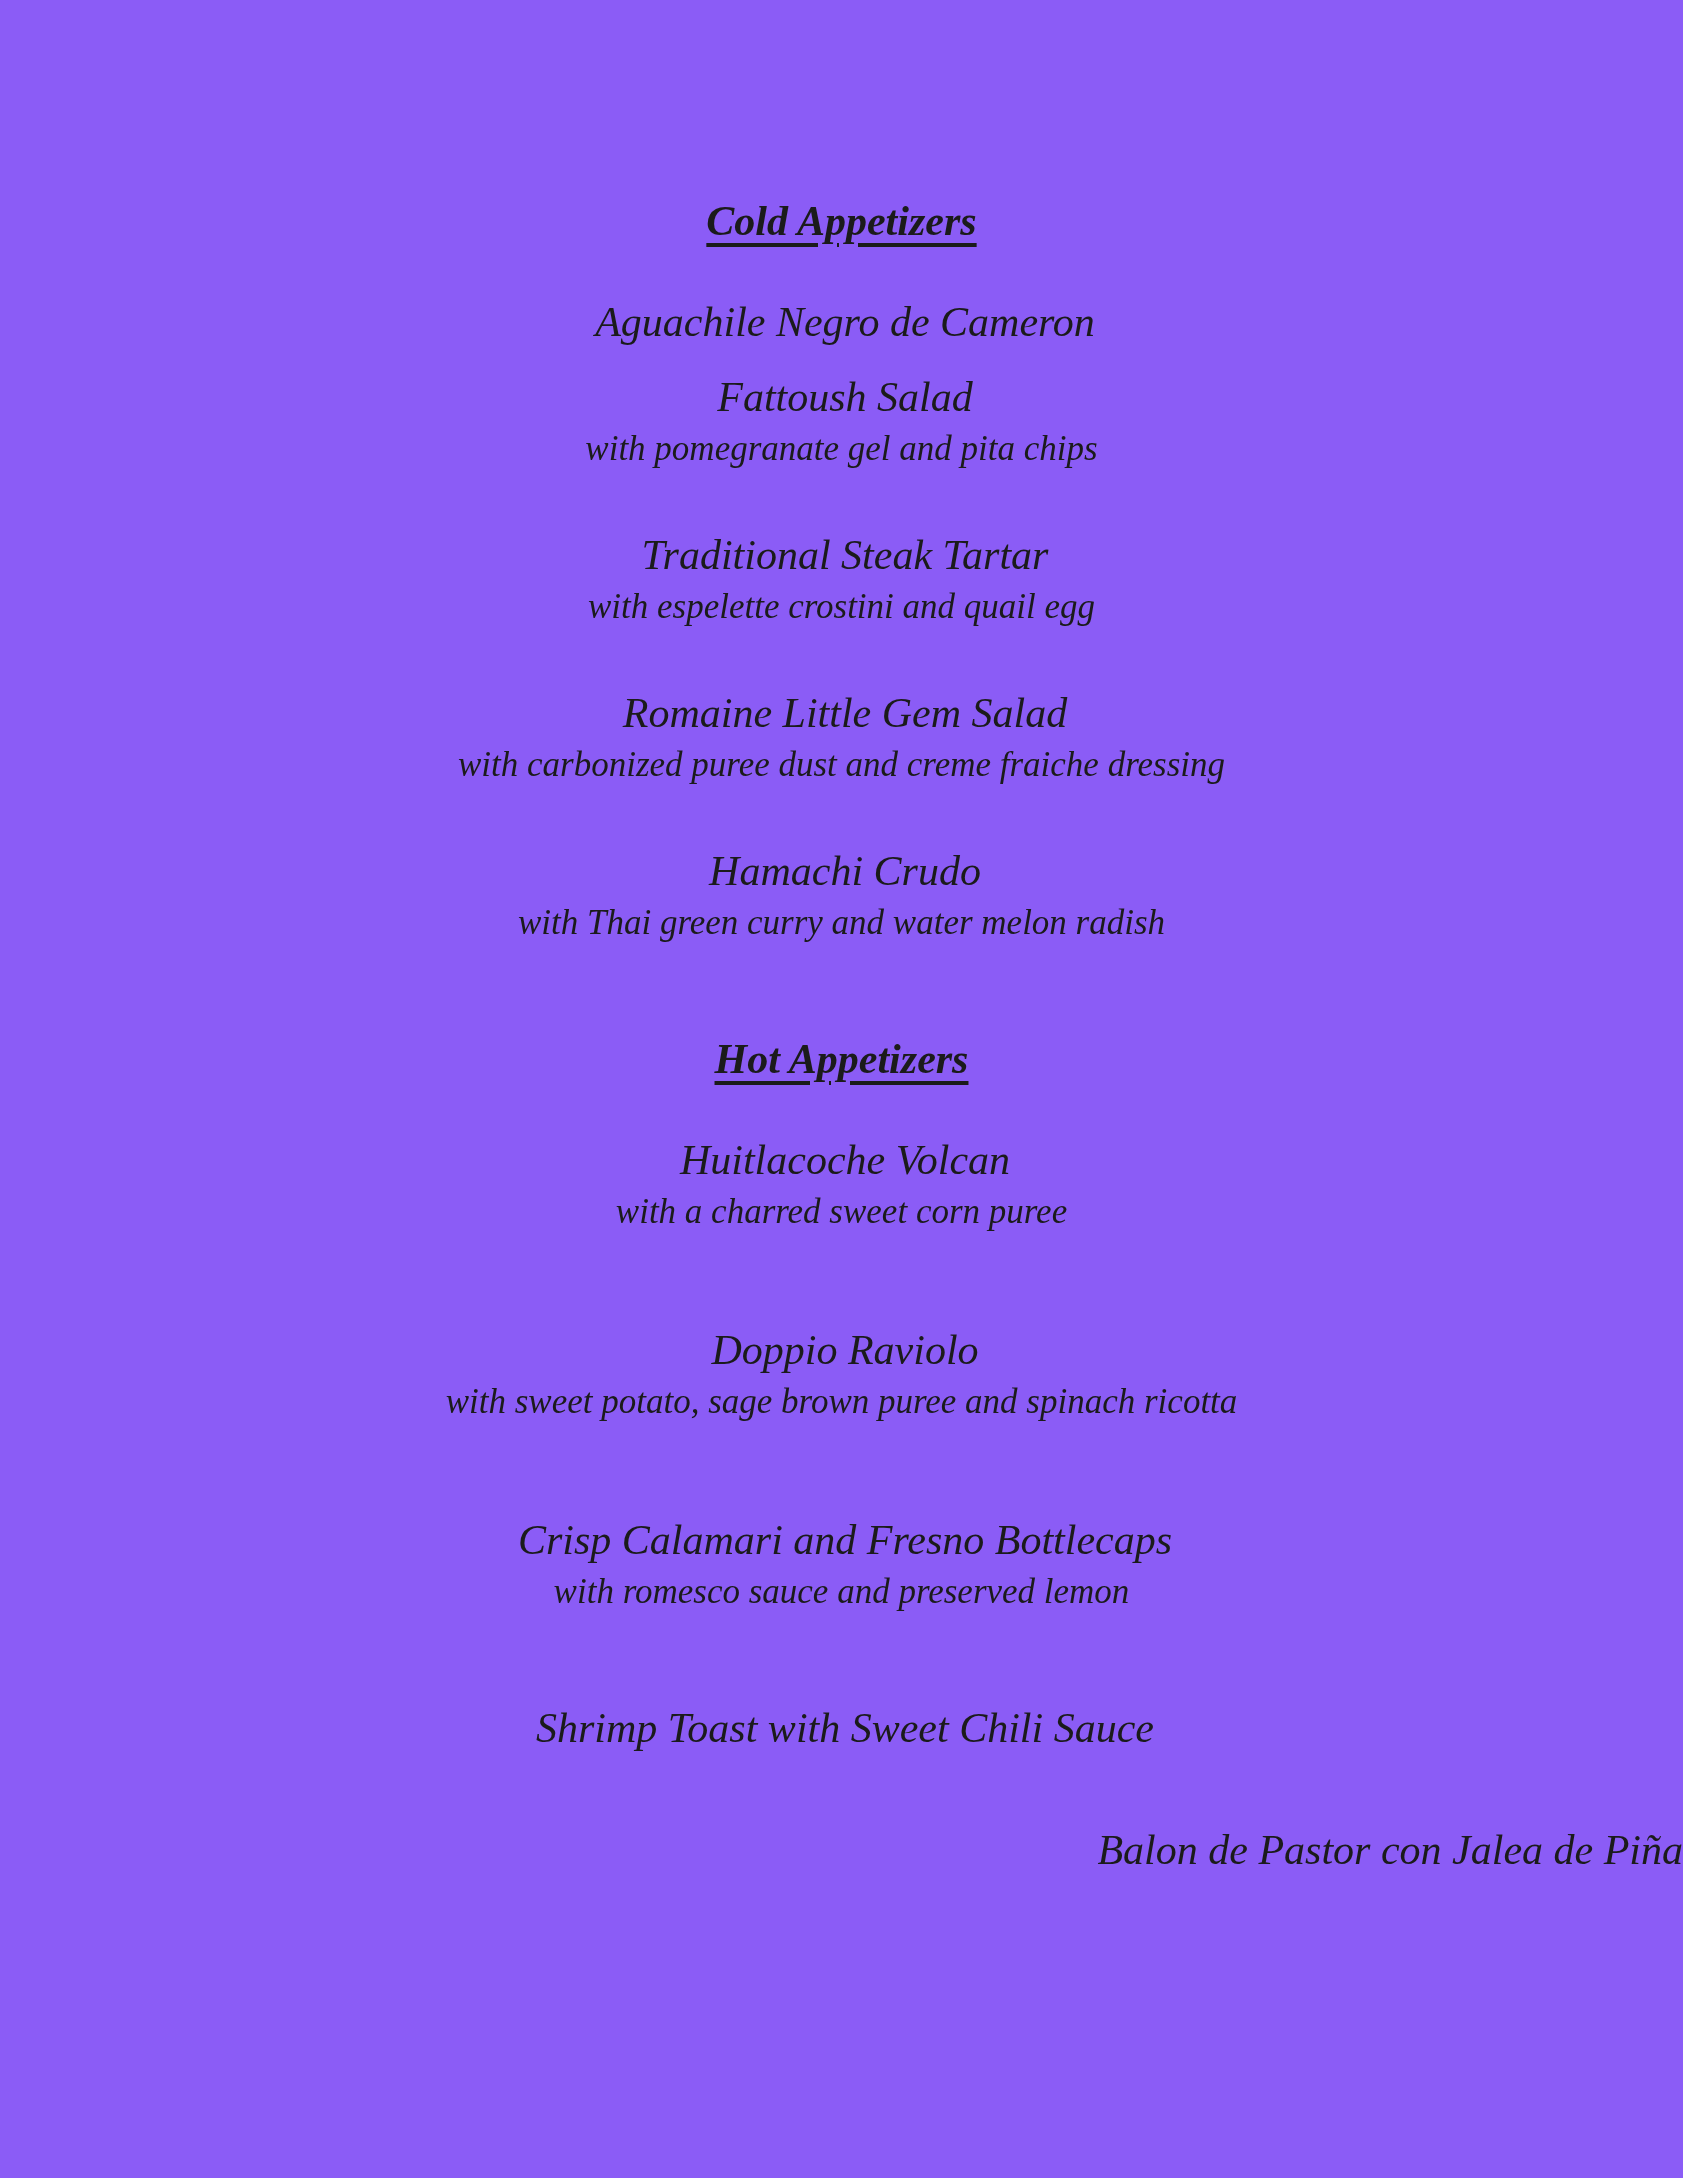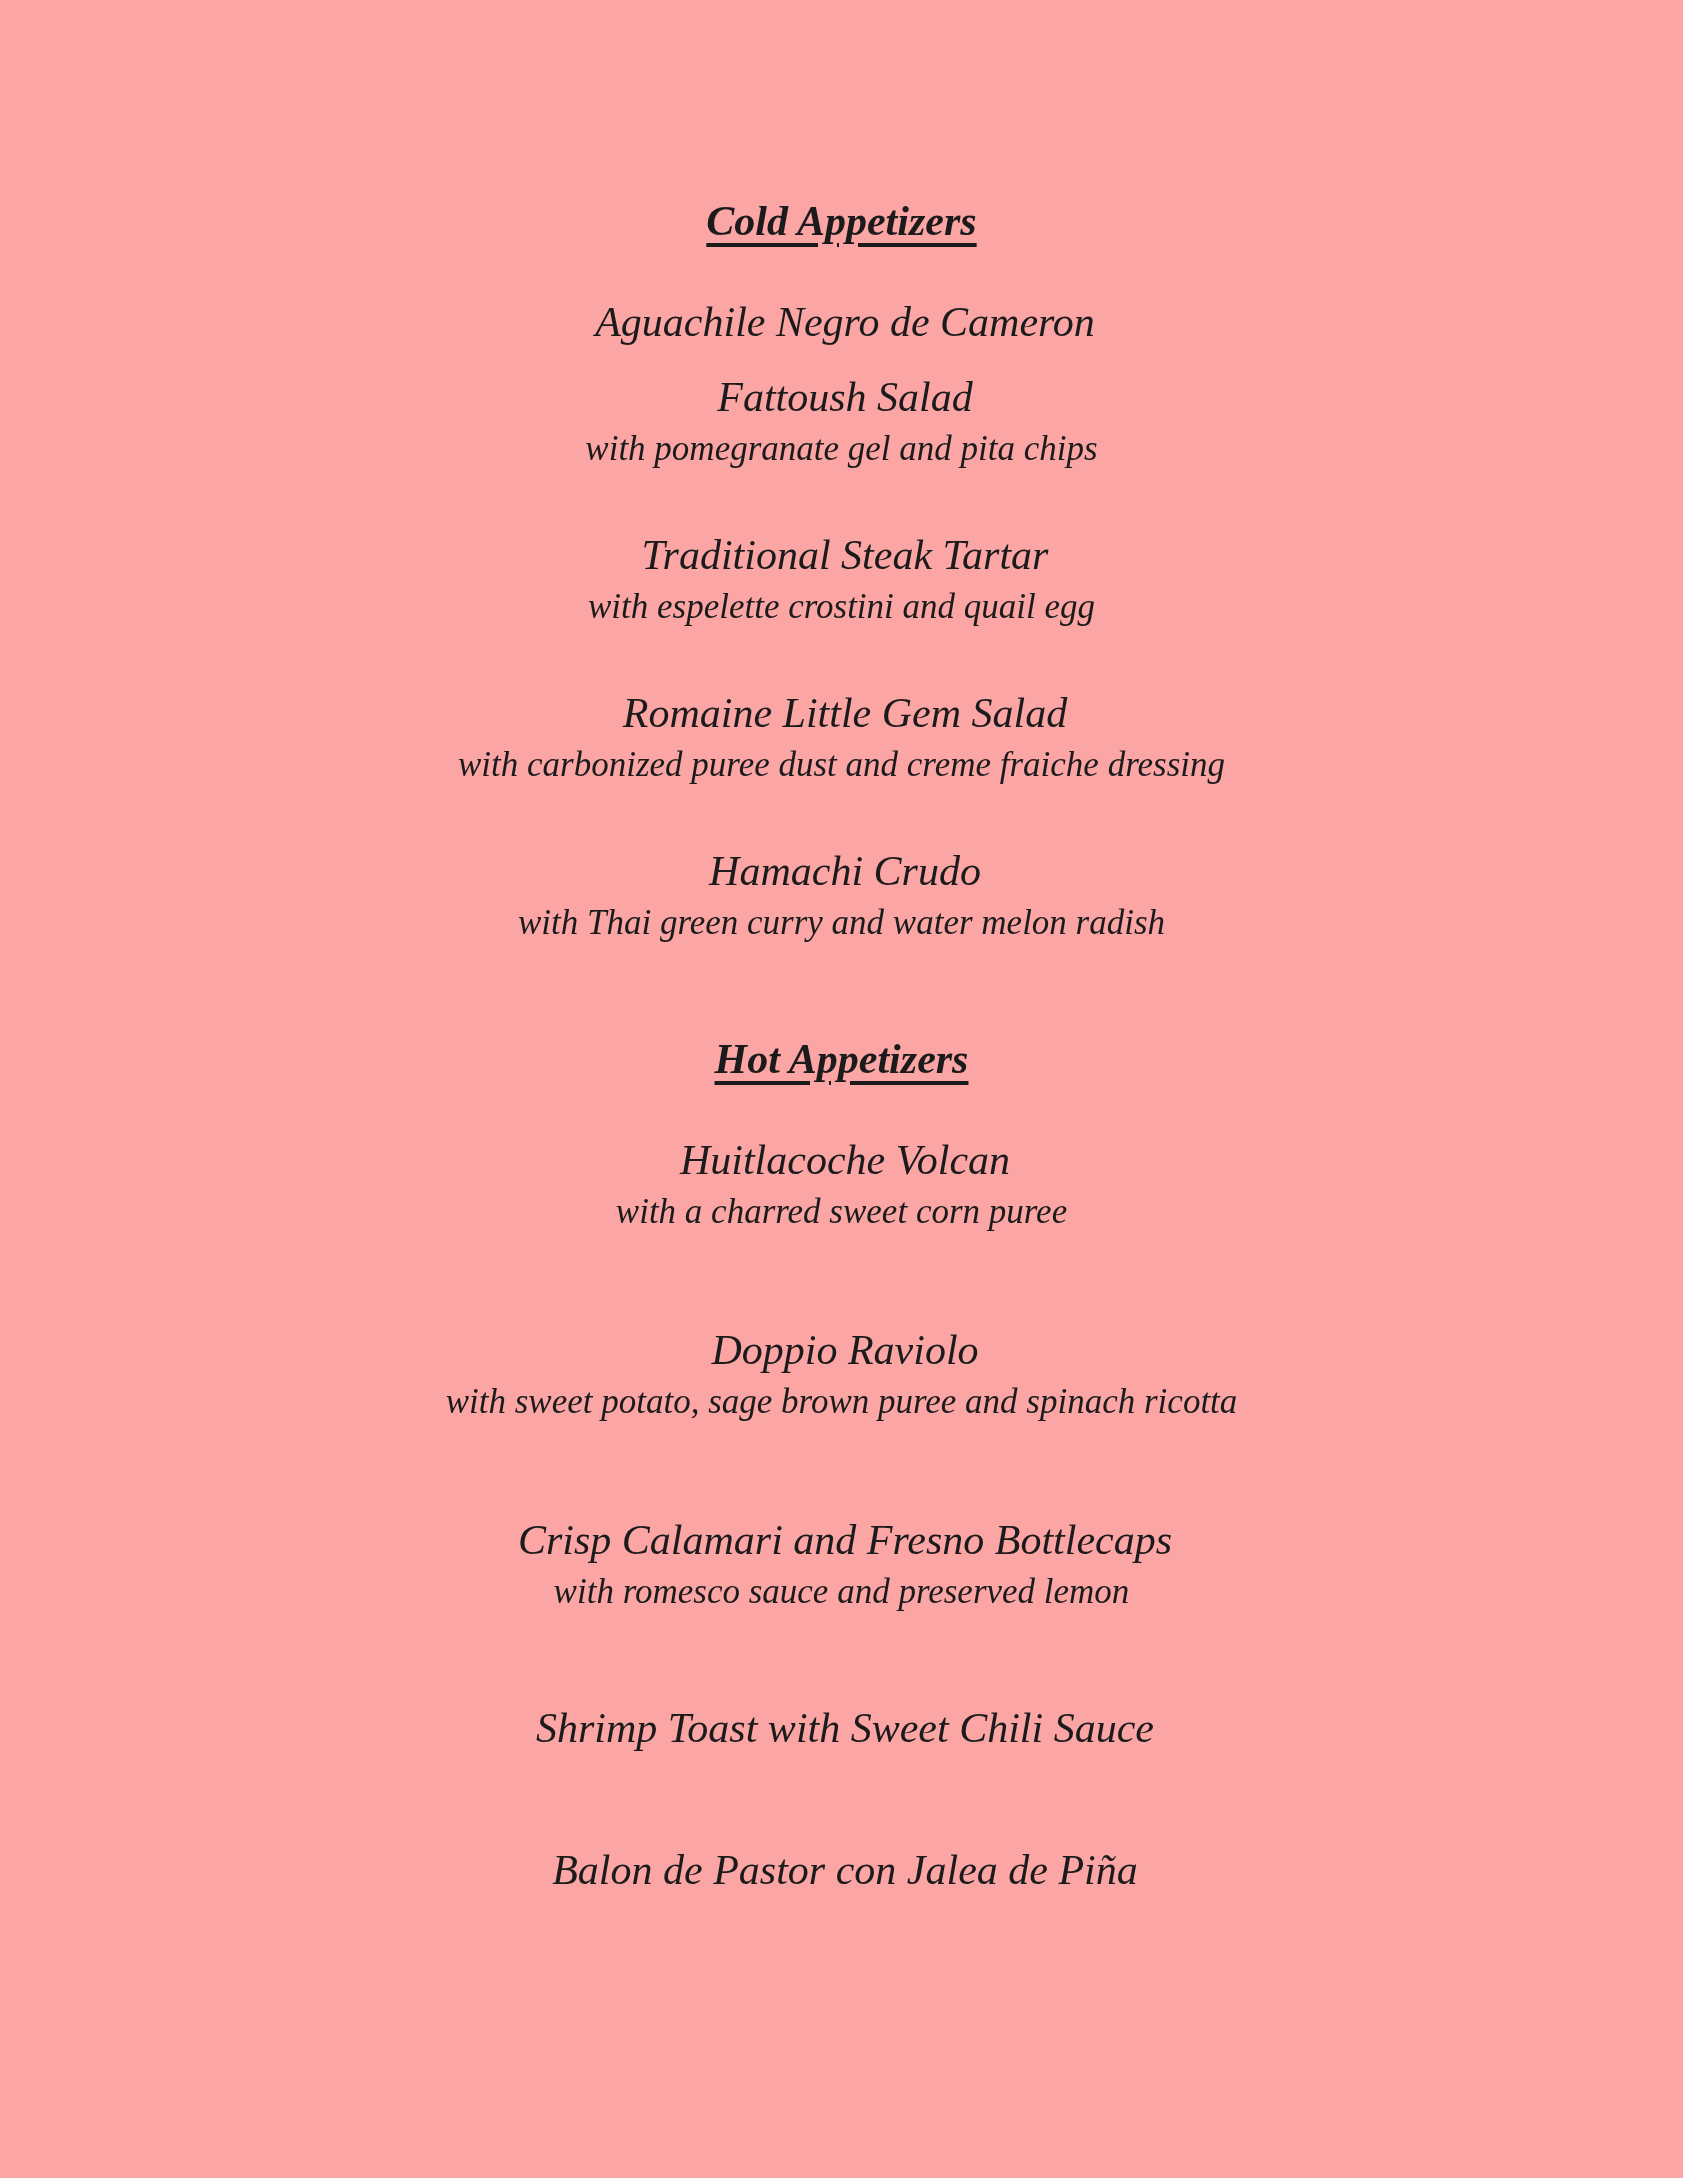--- a/index.html
+++ b/index.html
@@ -10,21 +10,21 @@
     width: 1683px;
     height: 2178px;
     background: #ffffff;
     overflow: hidden;
   }
   .page {
     width: 1683px;
     height: 2178px;
     box-sizing: border-box;
     padding-top: 196px;
-    background: #fca5a5;
+    background: #8b5cf6;
     font-family: "Liberation Serif", "DejaVu Serif", serif;
     font-style: italic;
     color: #1b1b1b;
     text-align: center;
   }
   .section-title {
     margin: 0;
     font-size: 42px;
     line-height: 51px;
     font-weight: 700;
@@ -47,21 +47,21 @@
     font-size: 35px;
     line-height: 51px;
     font-weight: 400;
   }
   
   .m51 { margin-top: 50px; }
   .m49 { margin-top: 24px; }
   .m44 { margin-top: 56px; }
   .m87 { margin-top: 86px; }
   .m89 { margin-top: 88px; }
-  .m72 { margin-top: 91px; }
+  .m72 { margin-top: 71px; text-align: right; }
 </style>
 </head>
 <body>
 
 <div class="page">
 
   <div class="section">
     <h2 class="section-title"><span class="underlined">Cold Appetizers</span></h2>
 
     <div class="item m51">

